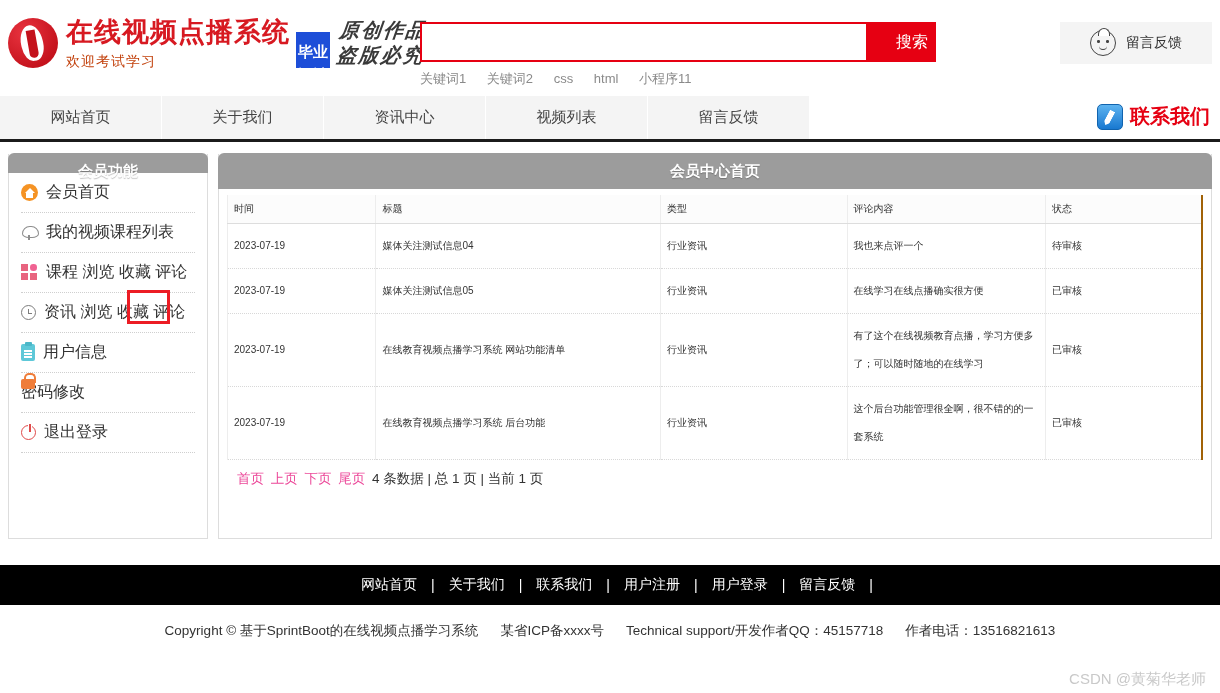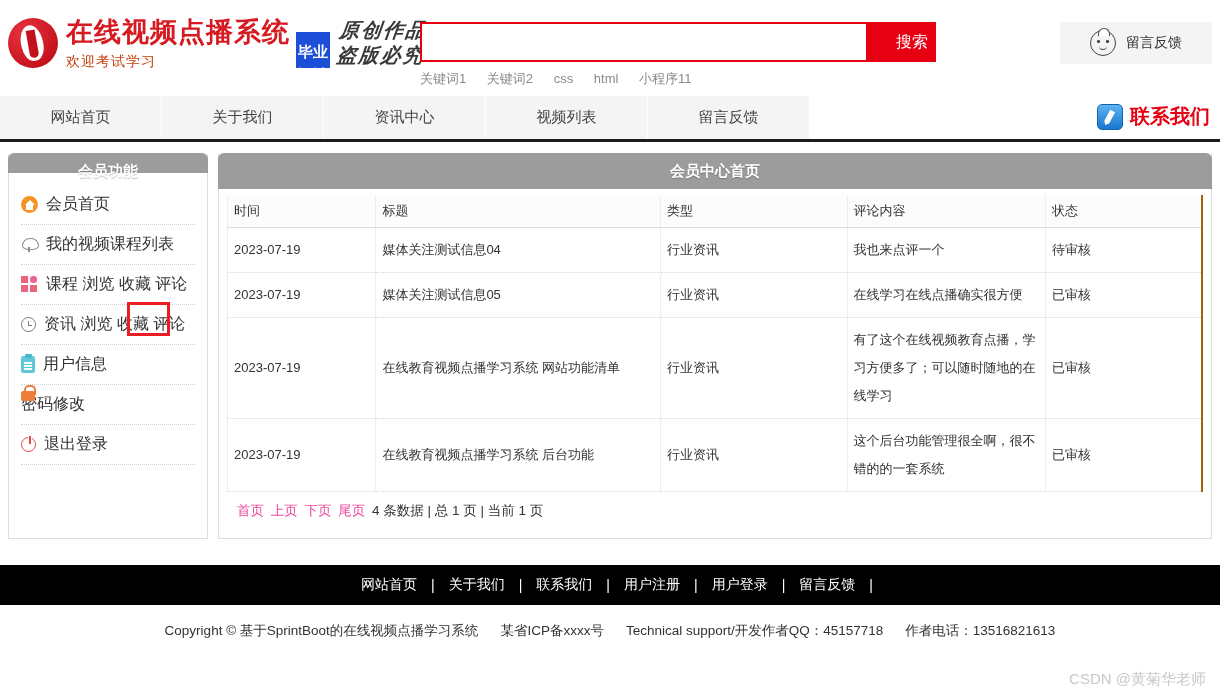--- a/index.html
+++ b/index.html
@@ -155,21 +155,21 @@
 
   
   .sidebar {
     width: 200px; border: 1px solid #ddd; background:#fff;
     border-top: none; position: relative; height: 385px;
   }
   .sidebar-head {
     height: 20px; background: #9c9c9c; color: #fff;
     font-size: 15px; font-weight: bold; text-align: center;
     line-height: 36px; border-radius: 6px 6px 0 0;
-    margin: -1px -1px 12px -1px;
+    margin: -1px -1px 0 -1px;
     text-shadow: 0 1px 1px rgba(0,0,0,.25);
   }
   .side-list { padding: 0 12px; }
   .side-item {
     height: 40px; display: flex; align-items: center; gap: 8px;
     border-bottom: 1px dotted #cfcfcf; font-size: 16px; color: #333;
     cursor: pointer; position: relative;
   }
   .side-item:last-child { border-bottom: 1px dotted #cfcfcf; }
   .si-ico { width: 17px; height: 17px; flex: 0 0 auto; position: relative; }
@@ -254,21 +254,21 @@
     border-top: none;
   }
   .panel-head {
     height: 36px; background: #9c9c9c; color: #fff;
     font-size: 15px; font-weight: bold; text-align: center;
     line-height: 36px; border-radius: 6px 6px 0 0;
     margin: -1px -1px 0 -1px;
     text-shadow: 0 1px 1px rgba(0,0,0,.25);
   }
   .tbl-wrap { padding: 6px 8px 0 8px; }
-  table.data { width: 100%; border-collapse: collapse; font-size: 13px; }
+  table.data { width: 100%; border-collapse: collapse; font-size: 10px; }
   table.data th {
     text-align: left; font-weight: normal; color: #333;
     padding: 7px 6px; border-bottom: 1px solid #ddd;
     border-right: 1px solid #ededed; background: #fcfcfc;
   }
   table.data th:last-child, table.data td:last-child { border-right: 2px solid #a16207; }
   table.data td {
     padding: 8px 6px; color: #333; vertical-align: middle;
     border-bottom: 1px dotted #d8d8d8; border-right: 1px solid #ededed;
     line-height: 28px;

